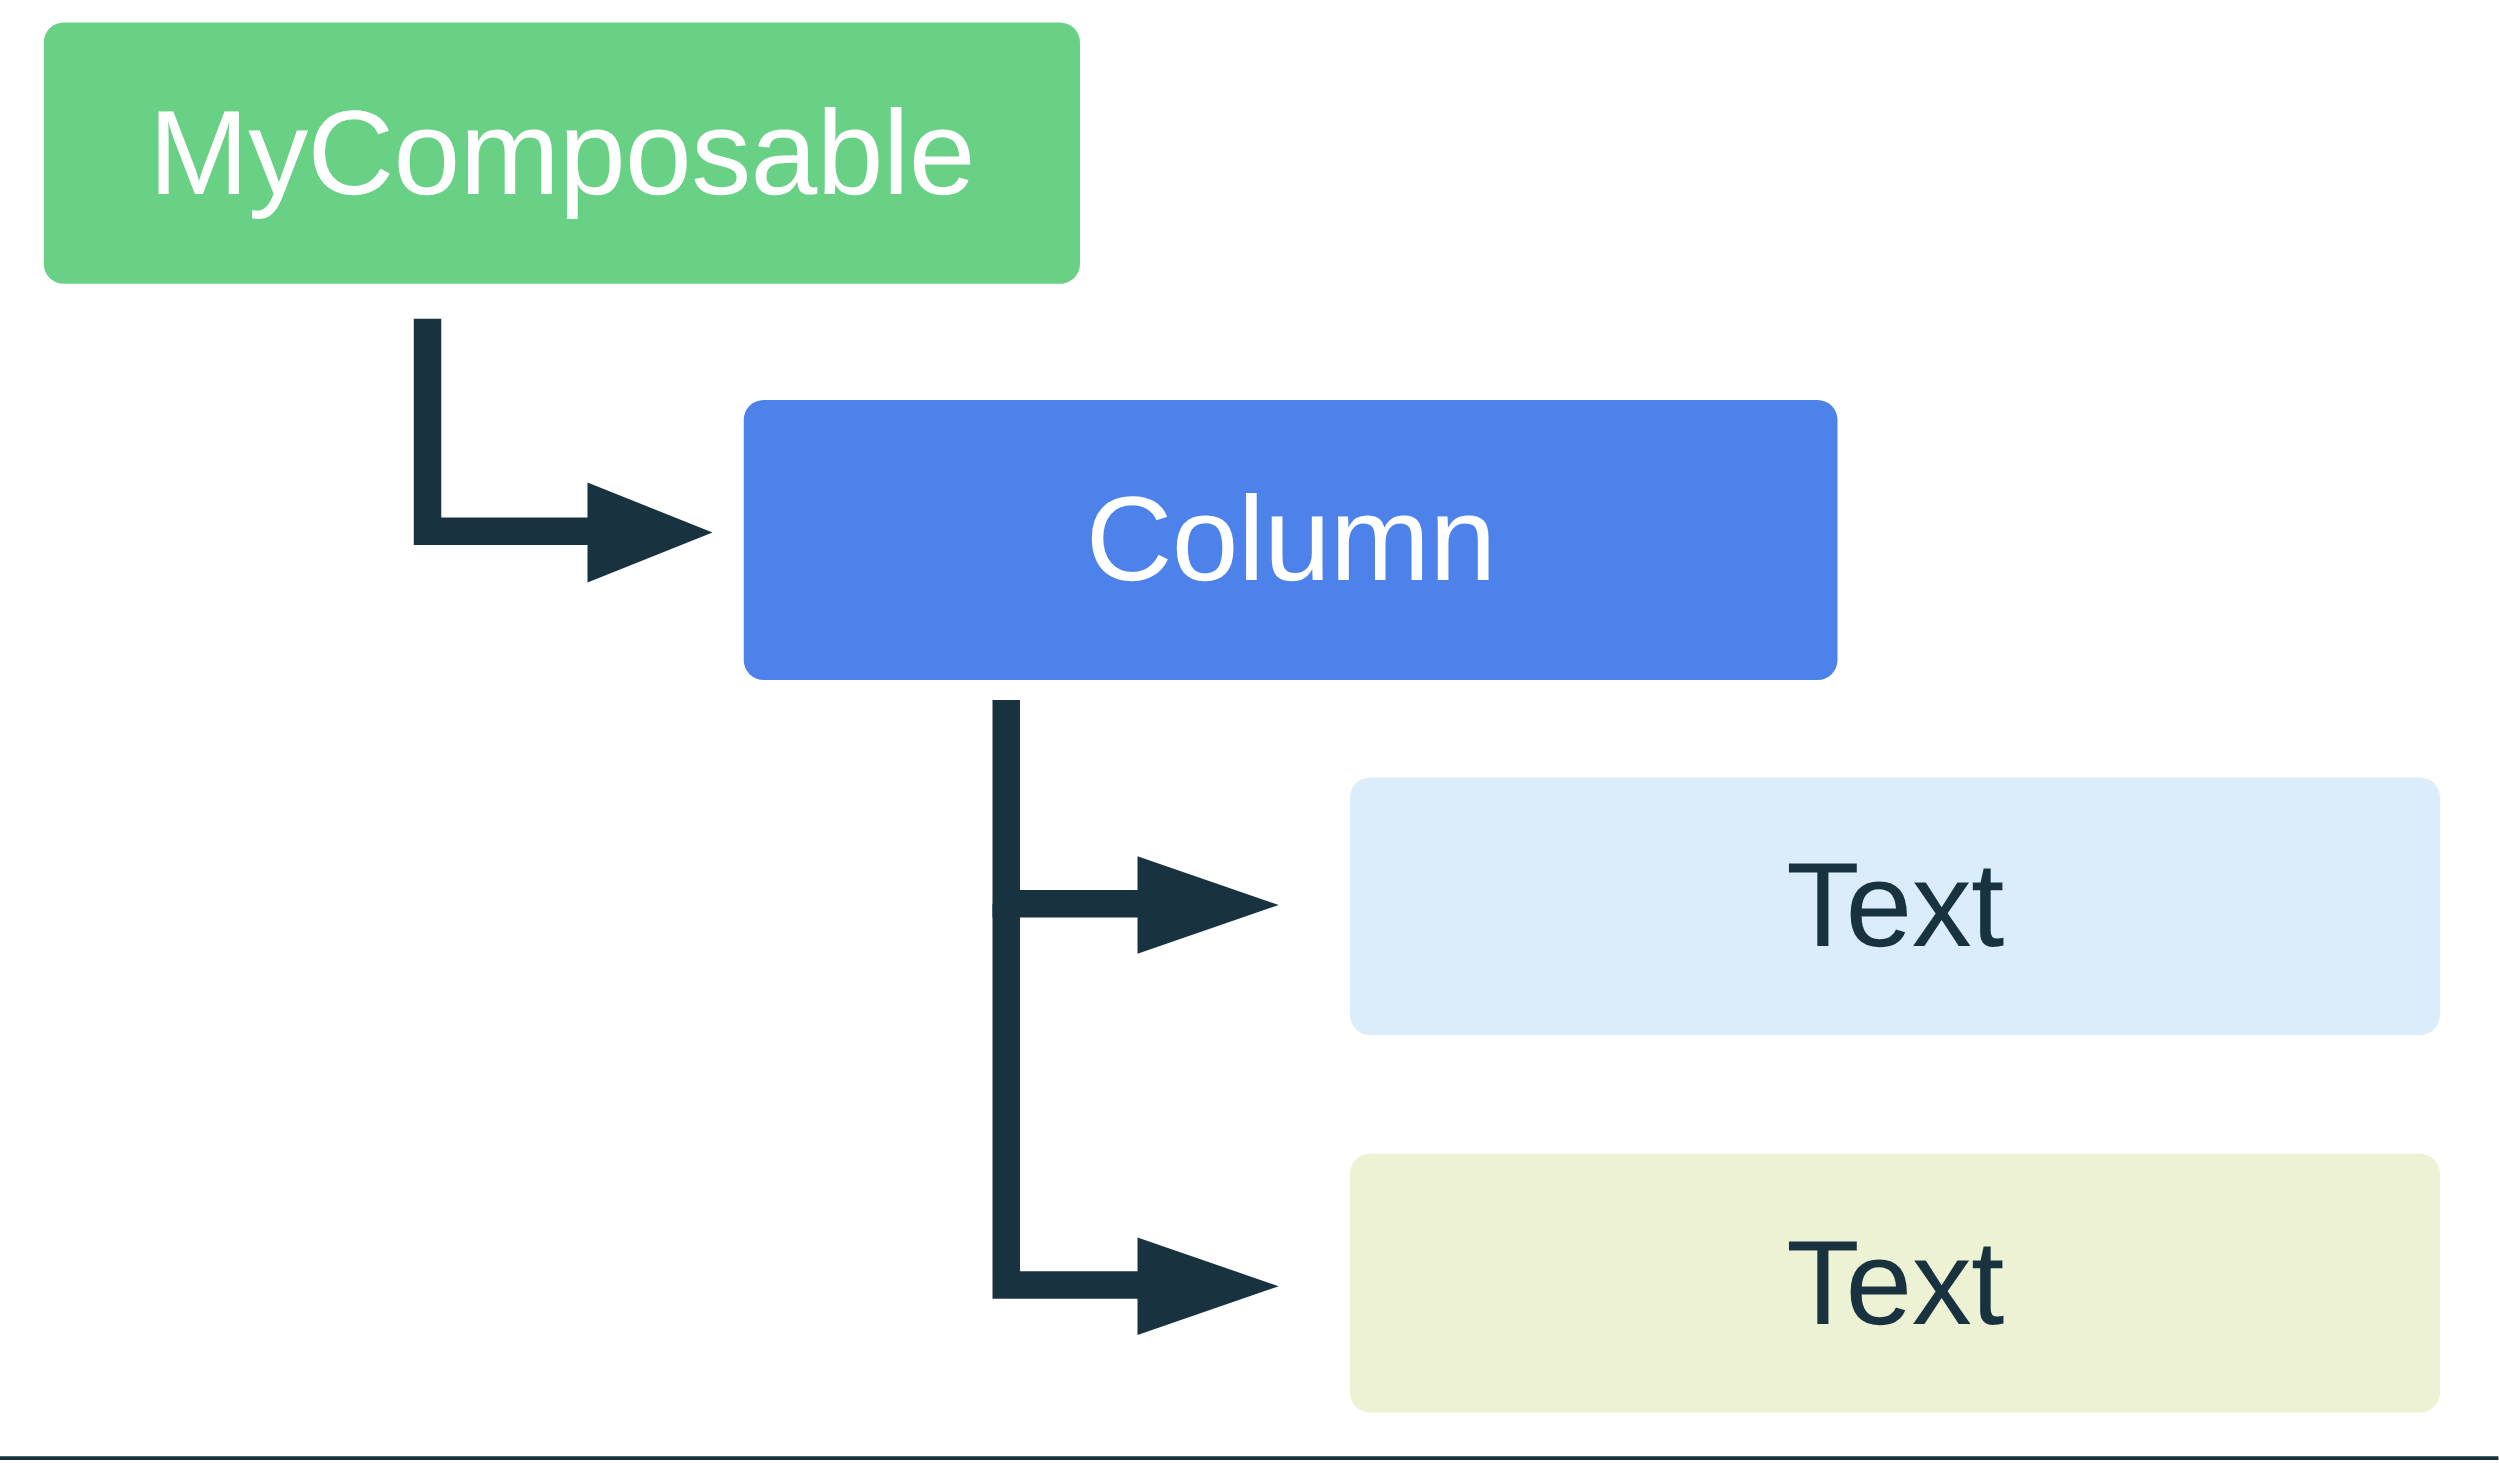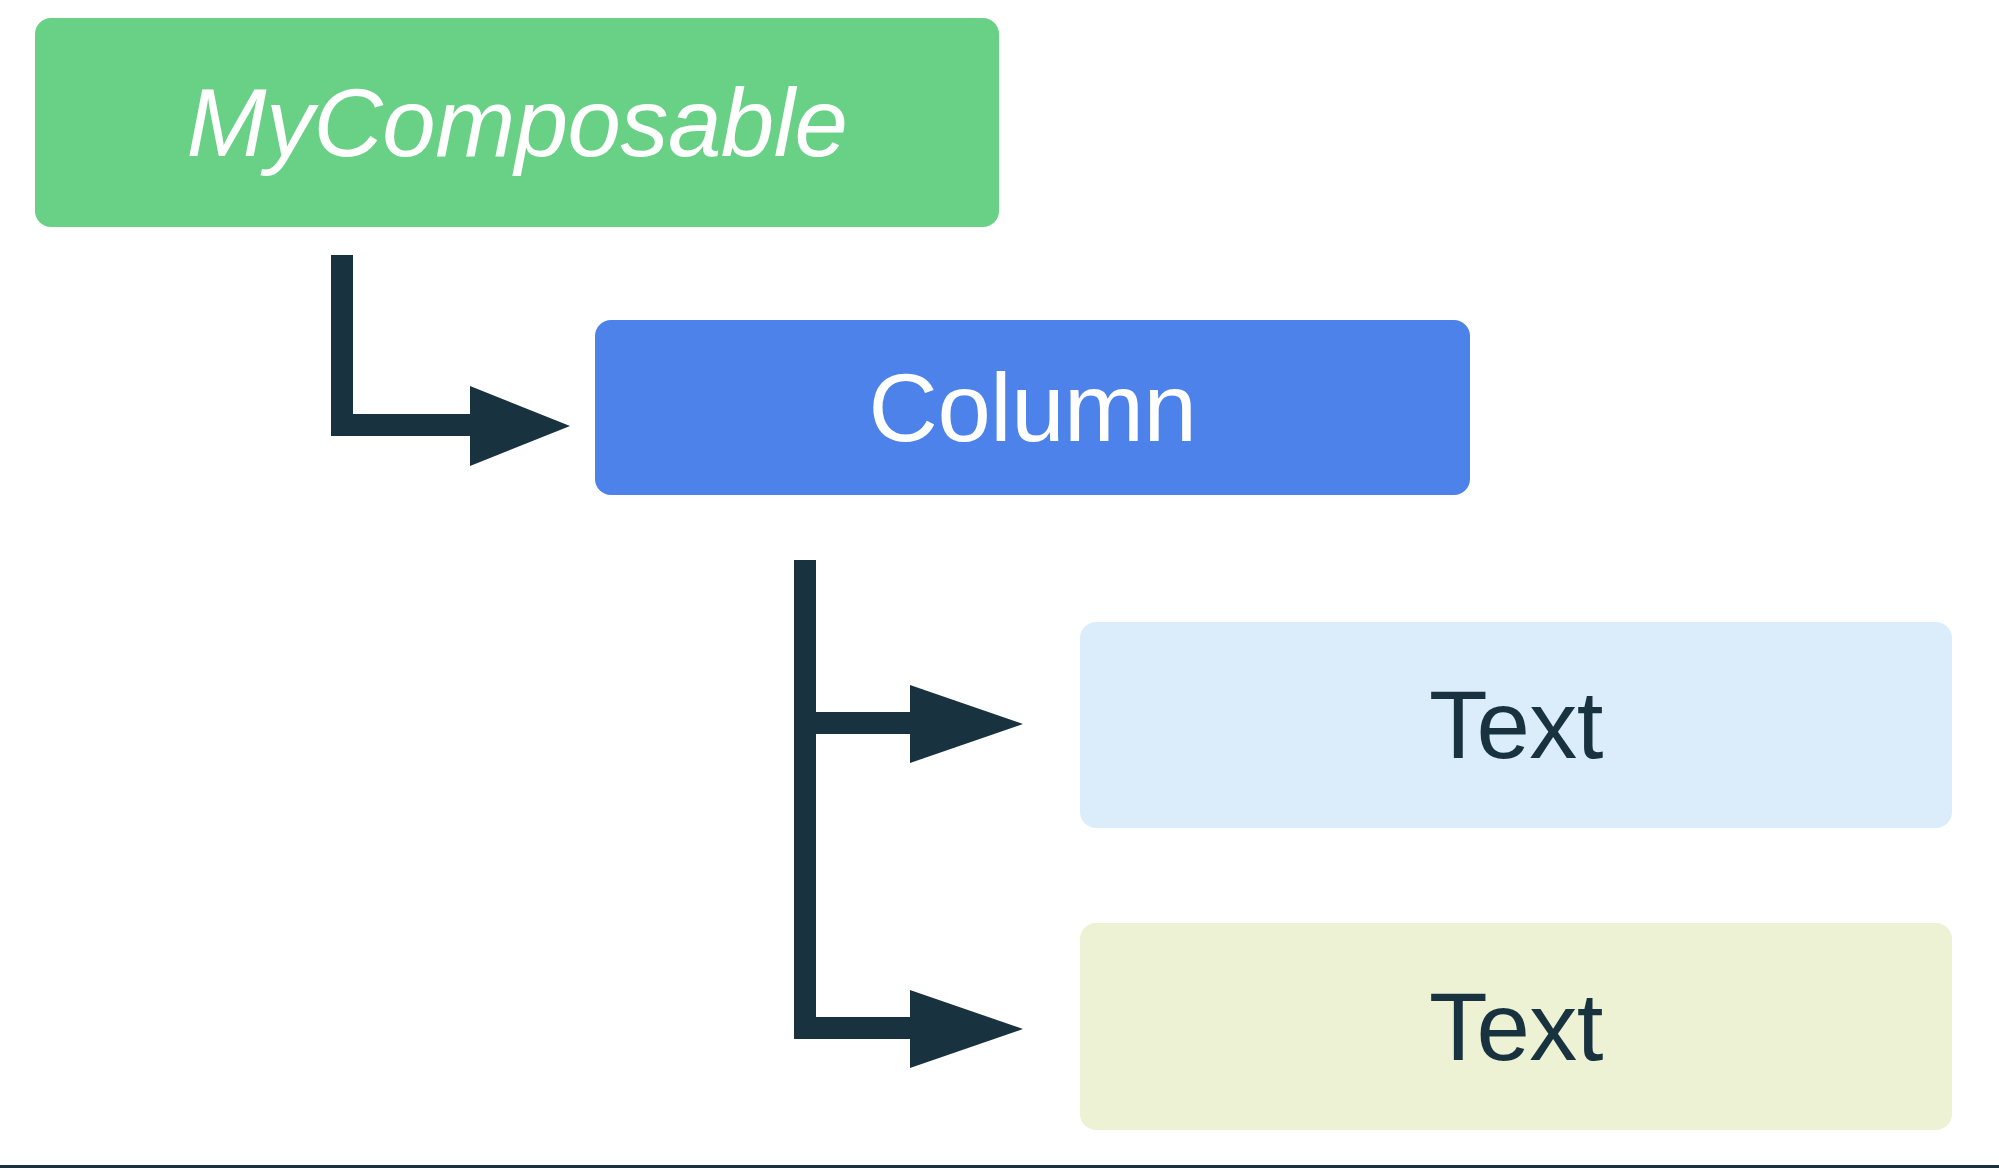--- a/index.html
+++ b/index.html
@@ -32,36 +32,35 @@
     font-stretch: condensed;
     font-weight: 400;
     white-space: nowrap;
     letter-spacing: -0.5px;
   }
 
   
   #node-mycomposable {
     left: 35px;
     top: 18px;
-    width: 964px;
+    width: 829px;
     height: 209px;
     background: #69D186;
-    font-style: italic;
   }
   #node-mycomposable .node-label {
     color: #ffffff;
     font-size: 96px;
   }
 
   
   #node-column {
     left: 595px;
     top: 320px;
     width: 875px;
-    height: 175px;
+    height: 224px;
     background: #4E82EB;
   }
   #node-column .node-label {
     color: #ffffff;
     font-size: 96px;
   }
 
   
   #node-text-1 {
     left: 1080px;

